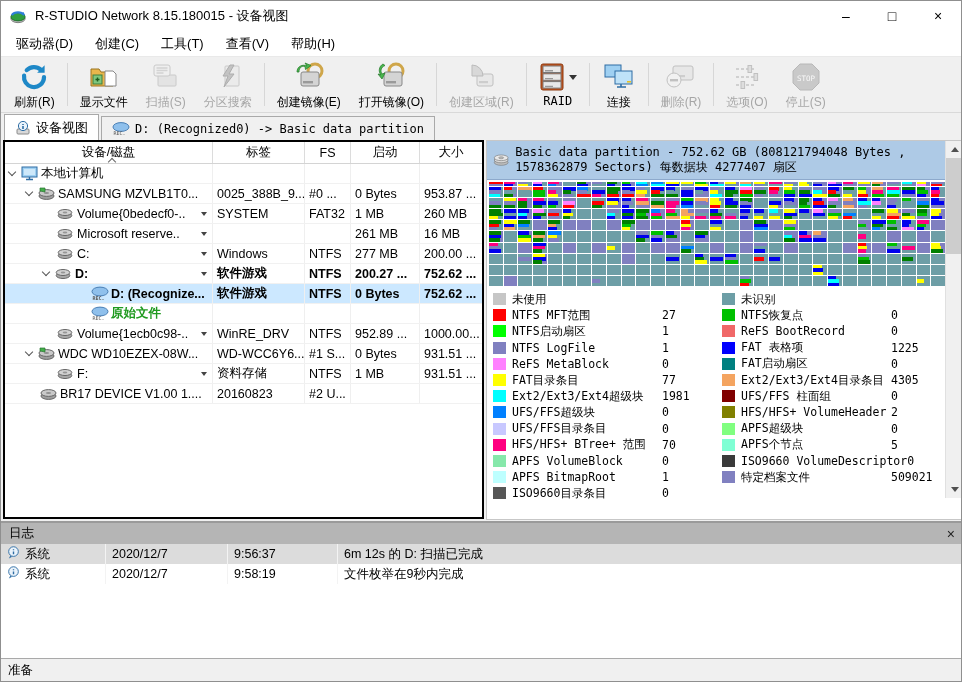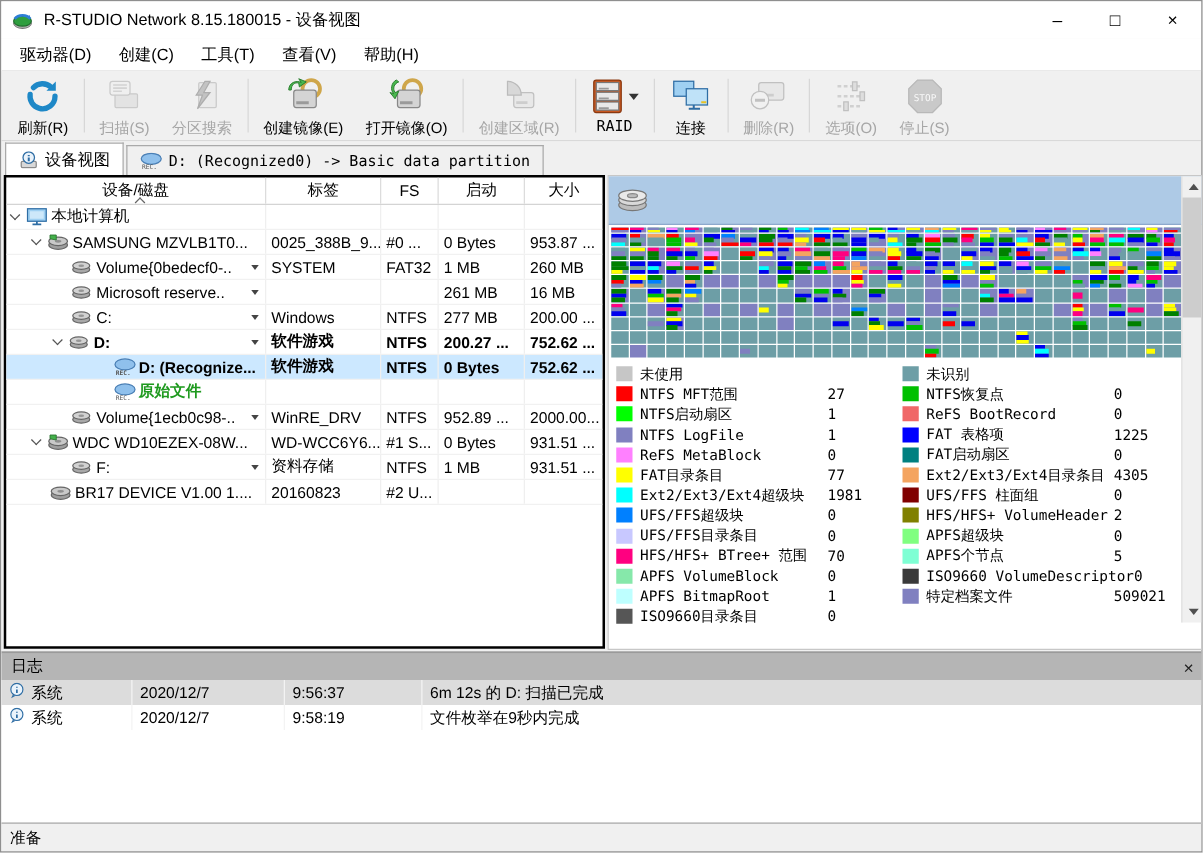--- a/index.html
+++ b/index.html
@@ -126,20 +126,31 @@
   <div class="tbtn">
     <div class="ticon">
       <svg width="30" height="30" viewBox="0 0 24 24">
           <path d="M20 12a8 8 0 1 1-2.6-5.9" fill="none" stroke="#1e88c7" stroke-width="3.4" stroke-linecap="round" stroke-dasharray="26 5"></path>
           <path d="M20.5 2.5 v6 h-6 z" fill="#1e88c7"></path>
         </svg>
     </div>
     <div class="tlabel">刷新(R)</div>
   </div>
   <div class="tsep"></div>
+  <div class="tbtn">
+    <div class="ticon">
+      <svg width="30" height="28" viewBox="0 0 30 28">
+          <path d="M2 6 h8 l2 3 h12 v14 h-22 z" fill="#e8b64c" stroke="#9a7420"></path>
+          <rect x="4" y="12" width="9" height="9" fill="#7ec77e" stroke="#3f7f3f"></rect>
+          <path d="M6.5 16.5 h4 M8.5 14.5 v4" stroke="#1d5c1d" stroke-width="1.4"></path>
+          <path d="M16 8 h8 l3 3 v12 h-11 z" fill="#fff" stroke="#888"></path>
+        </svg>
+    </div>
+    <div class="tlabel">显示文件</div>
+  </div>
   <div class="tbtn disabled">
     <div class="ticon">
       <svg width="30" height="28" viewBox="0 0 30 28">
           <rect x="7" y="12" width="18" height="11" rx="1" fill="#d9d9d9" stroke="#aaa"></rect>
           <rect x="3" y="2" width="16" height="11" rx="2" fill="#eee" stroke="#aaa"></rect>
           <path d="M5.5 5 h11 M5.5 7.5 h11 M5.5 10 h7" stroke="#bbb" stroke-width="1.3"></path>
         </svg>
     </div>
     <div class="tlabel">扫描(S)</div>
   </div>
@@ -419,21 +430,21 @@
                 <ellipse cx="8" cy="9.5" rx="6.8" ry="3" fill="#a8a8a8" stroke="#666"></ellipse>
                 <ellipse cx="8" cy="6.5" rx="6.8" ry="3" fill="#d2d2d2" stroke="#666"></ellipse>
                 <ellipse cx="8" cy="6.5" rx="2.3" ry="1" fill="#969696"></ellipse>
               </svg></span>
             <span class="name-text">Volume{1ecb0c98-..</span>
             <span class="drop-tri"></span>
           </div>
           <div class="cell">WinRE_DRV</div>
           <div class="cell">NTFS</div>
           <div class="cell">952.89 ...</div>
-          <div class="cell" style="border-right: none;">2000.00...</div>
+          <div class="cell" style="border-right: none;">1000.00...</div>
         </div>
         <div class="tgrid trow">
           <div class="cell name-cell" style="padding-left: 21px;">
             <span class="chev"></span>
             <span class="tree-icon"><svg width="17" height="15" viewBox="0 0 17 15">
                 <ellipse cx="8.5" cy="10" rx="7.5" ry="3.4" fill="#9e9e9e" stroke="#666"></ellipse>
                 <ellipse cx="8.5" cy="7" rx="7.5" ry="3.4" fill="#c9c9c9" stroke="#666"></ellipse>
                 <ellipse cx="8.5" cy="7" rx="2.6" ry="1.1" fill="#8f8f8f"></ellipse>
                 <path d="M2 2 l5 0 0 4 -5 -1 z" fill="#43b04a" stroke="#2a7330" stroke-width=".7"></path>
               </svg></span>
@@ -479,20 +490,21 @@
   </div>
 
   <div class="right-pane">
     <div class="scan-header">
       <svg width="26" height="20" viewBox="0 0 26 20">
           <ellipse cx="13" cy="14" rx="11" ry="4.5" fill="#bdbdbd" stroke="#777"></ellipse>
           <ellipse cx="13" cy="10" rx="11" ry="4.5" fill="#d9d9d9" stroke="#777"></ellipse>
           <ellipse cx="13" cy="6.5" rx="11" ry="4.5" fill="#e9e9e9" stroke="#777"></ellipse>
           <ellipse cx="13" cy="6.5" rx="4" ry="1.6" fill="#bbb" stroke="#888"></ellipse>
         </svg>
+      <div class="htext mono">Basic data partition - 752.62 GB (808121794048 Bytes , 1578362879 Sectors) 每数据块 4277407 扇区</div>
     </div>
     <div class="scan-map" id="scan-map">
         <div class="mcell" style="background: rgb(128, 128, 192);">
           <div class="mband" style="top: 0%; height: 52%; width: 98.9608%; background: rgb(255, 0, 0);"></div>
           <div class="mband" style="top: 50%; height: 52%; width: 78.465%; background: rgb(128, 128, 192);"></div>
         </div>
         <div class="mcell" style="background: rgb(128, 128, 192);">
           <div class="mband" style="top: 0%; height: 52%; width: 79.8997%; background: rgb(255, 0, 128);"></div>
           <div class="mband" style="top: 50%; height: 52%; width: 66.6017%; background: rgb(0, 0, 238);"></div>
         </div>

